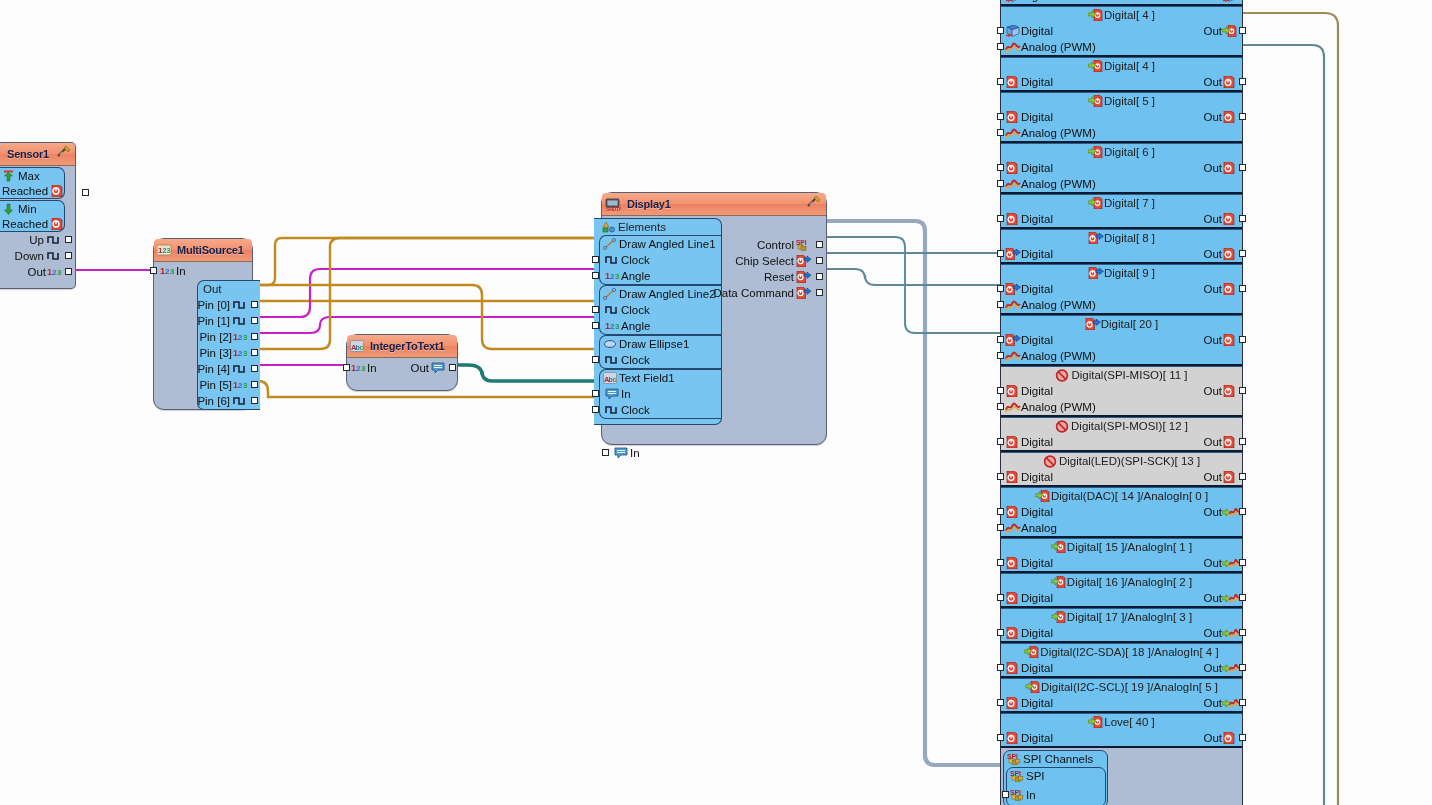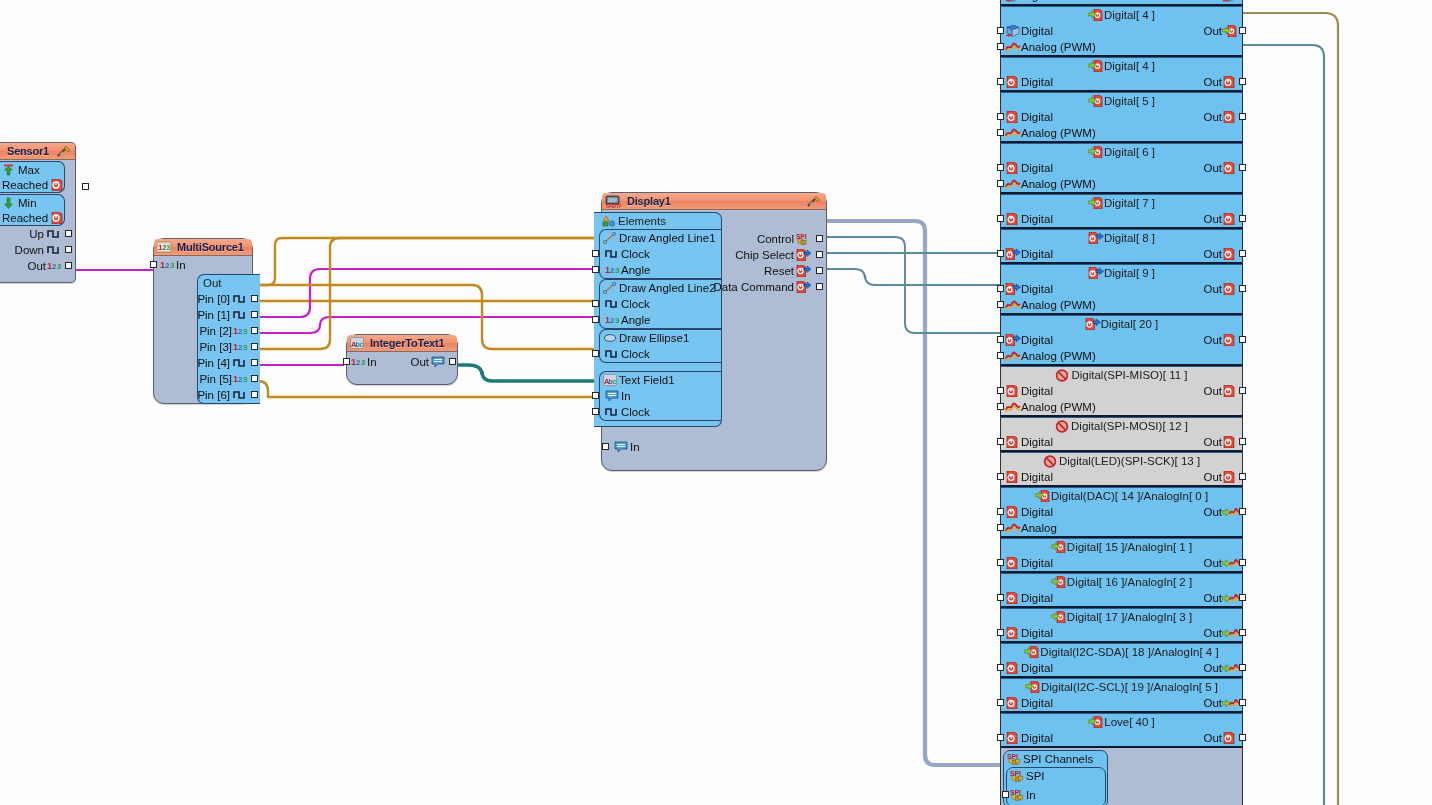--- a/index.html
+++ b/index.html
@@ -23,21 +23,21 @@
   
   .node { position: absolute; }
   .node-frame {
     border: 1px solid #5a5f73;
     border-radius: 11px;
     background: #aebdd4;
     box-shadow: 0 1px 1px rgba(0,0,0,0.18);
     overflow: visible;
   }
   .node-title {
-    height: 17px;
+    height: 23px;
     background: linear-gradient(to bottom, #f6a98a 0%, #f19270 48%, #ec8262 52%, #f09a78 100%);
     border-bottom: 1px solid #8d6a58;
     border-radius: 4px 4px 0 0;
     display: flex; align-items: center;
     padding: 0 3px;
     font-size: 11px;
     font-weight: bold;
     color: #17204a;
     text-shadow: 0 1px 0 rgba(255,255,255,0.35);
     position: relative;
@@ -414,21 +414,21 @@
         </span>
         <span class="ttl">Display1</span>
         <span style="position:absolute; right:4px; top:1px;">
           <svg width="15" height="14" viewBox="0 0 15 14">
               <path d="M1,12 L9,4" stroke="#6b3a1e" stroke-width="2.2" fill="none"></path>
               <path d="M9,2 L13,6 L11,8 L7,4 Z" fill="#c9a227" stroke="#7a5d12" stroke-width="0.6"></path>
               <path d="M3,11 L6,8" stroke="#9aa0a6" stroke-width="2" fill="none"></path>
             </svg>
         </span>
       </div>
-      <div class="node-body" style="height:260px; position:relative;">
+      <div class="node-body" style="height:228px; position:relative;">
 
         <div class="group" style="position:absolute; left:-9px; top:1px; width:128px; border-radius:0 7px 7px 0; border-left:none;">
           <div class="row hdr" style="padding-left:8px;">
             <span class="ico">
               <svg width="14" height="12" viewBox="0 0 14 12">
                   <path d="M4,1 L7,6 H1 Z" fill="#e8a33d" stroke="#8a5d12" stroke-width="0.6"></path>
                   <rect x="1" y="7" width="5" height="4" fill="#3fa03f" stroke="#176617" stroke-width="0.6"></rect>
                   <circle cx="10" cy="8.5" r="2.6" fill="#4f8fd6" stroke="#1c4f7a" stroke-width="0.6"></circle>
                 </svg>
             </span>
@@ -494,21 +494,21 @@
                     <text x="0" y="9" font-size="9" font-weight="bold" font-family="Liberation Sans, sans-serif" fill="#b8252a">1</text>
                     <text x="5" y="9" font-size="8" font-weight="bold" font-family="Liberation Sans, sans-serif" fill="#2b6fb8">2</text>
                     <text x="10" y="9" font-size="8" font-weight="bold" font-family="Liberation Sans, sans-serif" fill="#2f9a3b">3</text>
                   </svg>
                 </span>
               <span>Angle</span>
               <div class="port" style="left:-8px; top:4px;"></div>
             </div>
           </div>
 
-          <div class="group" style="margin:0 0 8px 5px; border-radius:7px 0 0 7px; border-right:none;">
+          <div class="group" style="margin:0 0 0 5px; border-radius:7px 0 0 7px; border-right:none;">
             <div class="row" style="padding-left:3px;">
               <span class="ico">
                   <svg width="14" height="12" viewBox="0 0 14 12">
                     <ellipse cx="7" cy="6" rx="5.6" ry="3.4" fill="#b9d8ef" stroke="#24496e" stroke-width="0.9"></ellipse>
                   </svg>
                 </span>
               <span>Draw Ellipse1</span>
             </div>
             <div class="row" style="padding-left:5px;">
               <span class="ico">

